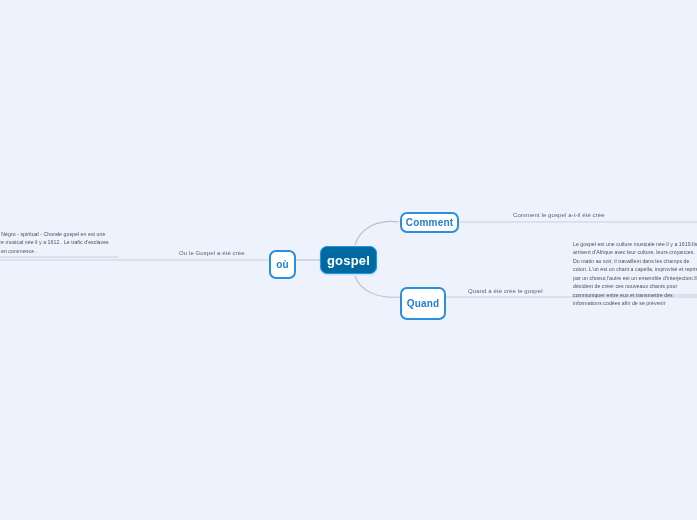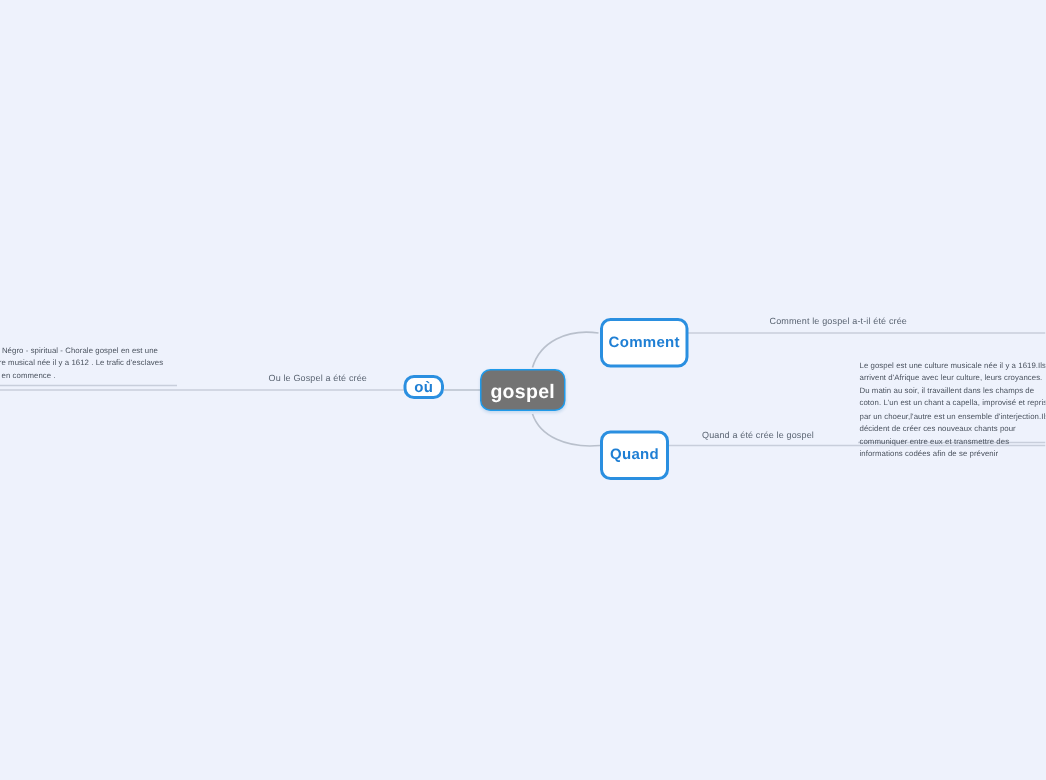--- a/index.html
+++ b/index.html
@@ -40,21 +40,21 @@
     border-radius: 6px;
     display: flex;
     align-items: center;
     justify-content: center;
     white-space: nowrap;
     font-weight: bold;
     letter-spacing: .2px;
   }
 
   .node-root {
-    background: #737373;
+    background: #0369a1;
     color: #ffffff;
     border: 1px solid #1f9aea;
     font-size: 13px;
     border-radius: 7px;
     box-shadow: 0 1px 2px rgba(30,110,180,.18);
   }
 
   .node-branch {
     background: #ffffff;
     color: #1f7fd4;
@@ -111,25 +111,25 @@
 
     <path d="M 572 295 L 697 295" fill="none" stroke="#c8cedb" stroke-width="1"></path>
 
     <path d="M 445 297 L 697 297" fill="none" stroke="#c8cedb" stroke-width="1"></path>
   </svg>
 
   <div class="node node-root" style="left:320px; top:246px; width:57px; height:28px;">
     <span>gospel</span>
   </div>
 
-  <div class="node node-branch" style="left:269px; top:250px; width:27px; height:16px;">
+  <div class="node node-branch" style="left:269px; top:250px; width:27px; height:29px;">
     <span>où</span>
   </div>
 
-  <div class="node node-branch" style="left:400px; top:212px; width:59px; height:33px;">
+  <div class="node node-branch" style="left:400px; top:212px; width:59px; height:21px;">
     <span>Comment</span>
   </div>
 
   <div class="node node-branch" style="left:400px; top:287px; width:46px; height:33px;">
     <span>Quand</span>
   </div>
 
   <div class="edge-label" style="left:179px; top:250px;">Ou le Gospel a été crée</div>
 
   <div class="edge-label" style="left:513px; top:212px;">Comment le gospel a-t-il été crée</div>

